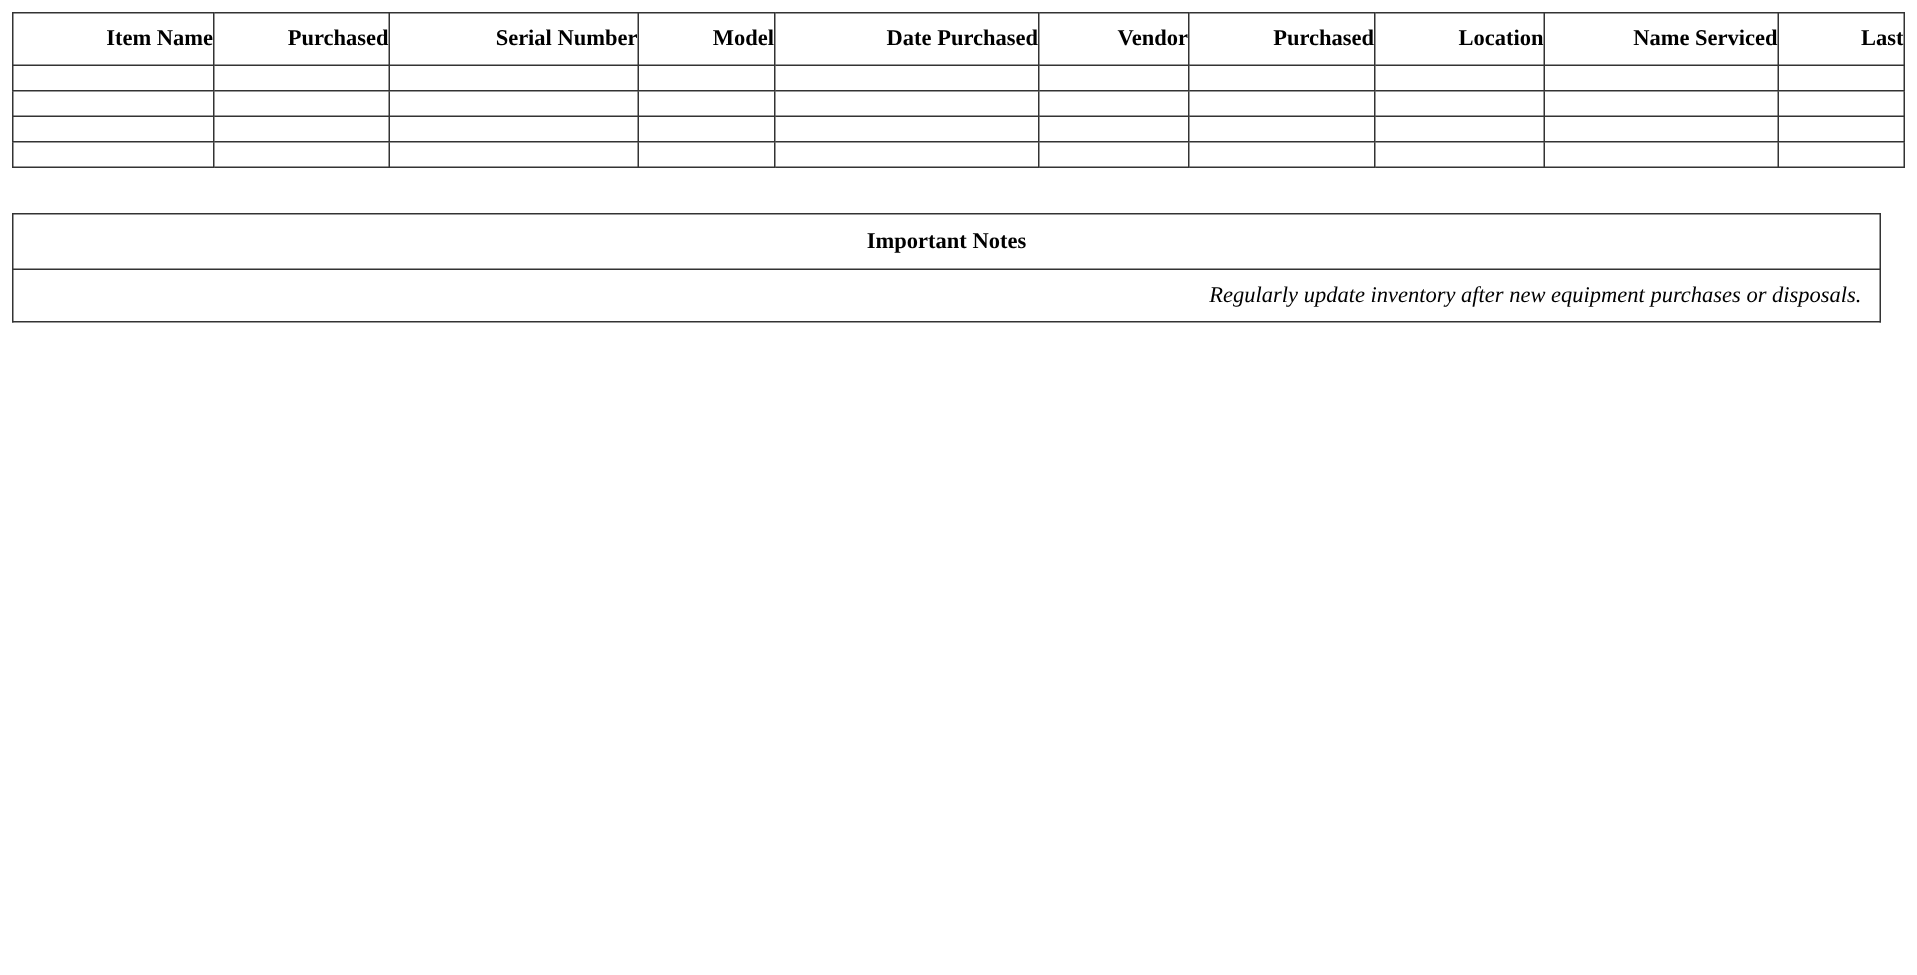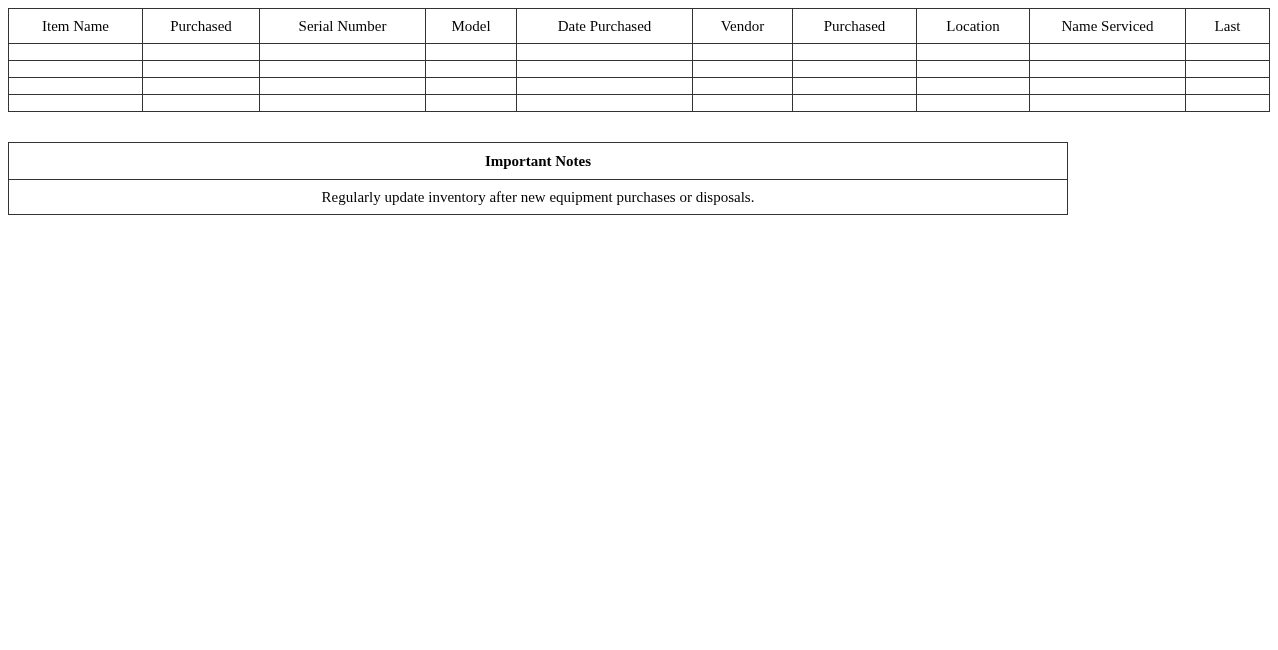--- a/index.html
+++ b/index.html
@@ -1,25 +1,25 @@
 <!DOCTYPE html>
 <html><head>
   <meta charset="utf-8">
   <style>
     html, body { margin: 0; padding: 0; background: #ffffff; }
     body { width: 1278px; height: 650px; position: relative; font-family: "Liberation Serif", serif; color: #000; }
     table { border-collapse: collapse; position: absolute; left: 8px; }
     #inventory-table { top: 8px; width: 1262px; table-layout: fixed; }
     #inventory-table th, #inventory-table td { border: 1px solid #333; padding: 0; }
-    #inventory-table th { height: 34px; font-size: 15px; font-weight: normal; text-align: center; vertical-align: middle; }
+    #inventory-table th { height: 34px; font-size: 15px; font-weight: bold; text-align: right; vertical-align: middle; }
     #inventory-table td { height: 16px; }
-    #notes-table { top: 142px; width: 1060px; }
+    #notes-table { top: 142px; width: 1246px; }
     #notes-table th, #notes-table td { border: 1px solid #333; height: 34px; font-size: 15px; vertical-align: middle; }
     #notes-table th { font-weight: bold; text-align: center; }
-    #notes-table td { text-align: center; padding: 0 12px; }
+    #notes-table td { text-align: right; padding: 0 12px; font-style: italic; }
   </style>
 </head>
 <body>
 
 <table id="inventory-table">
   <colgroup>
     <col style="width:134px">
       <col style="width:117px">
       <col style="width:166px">
       <col style="width:91px">

